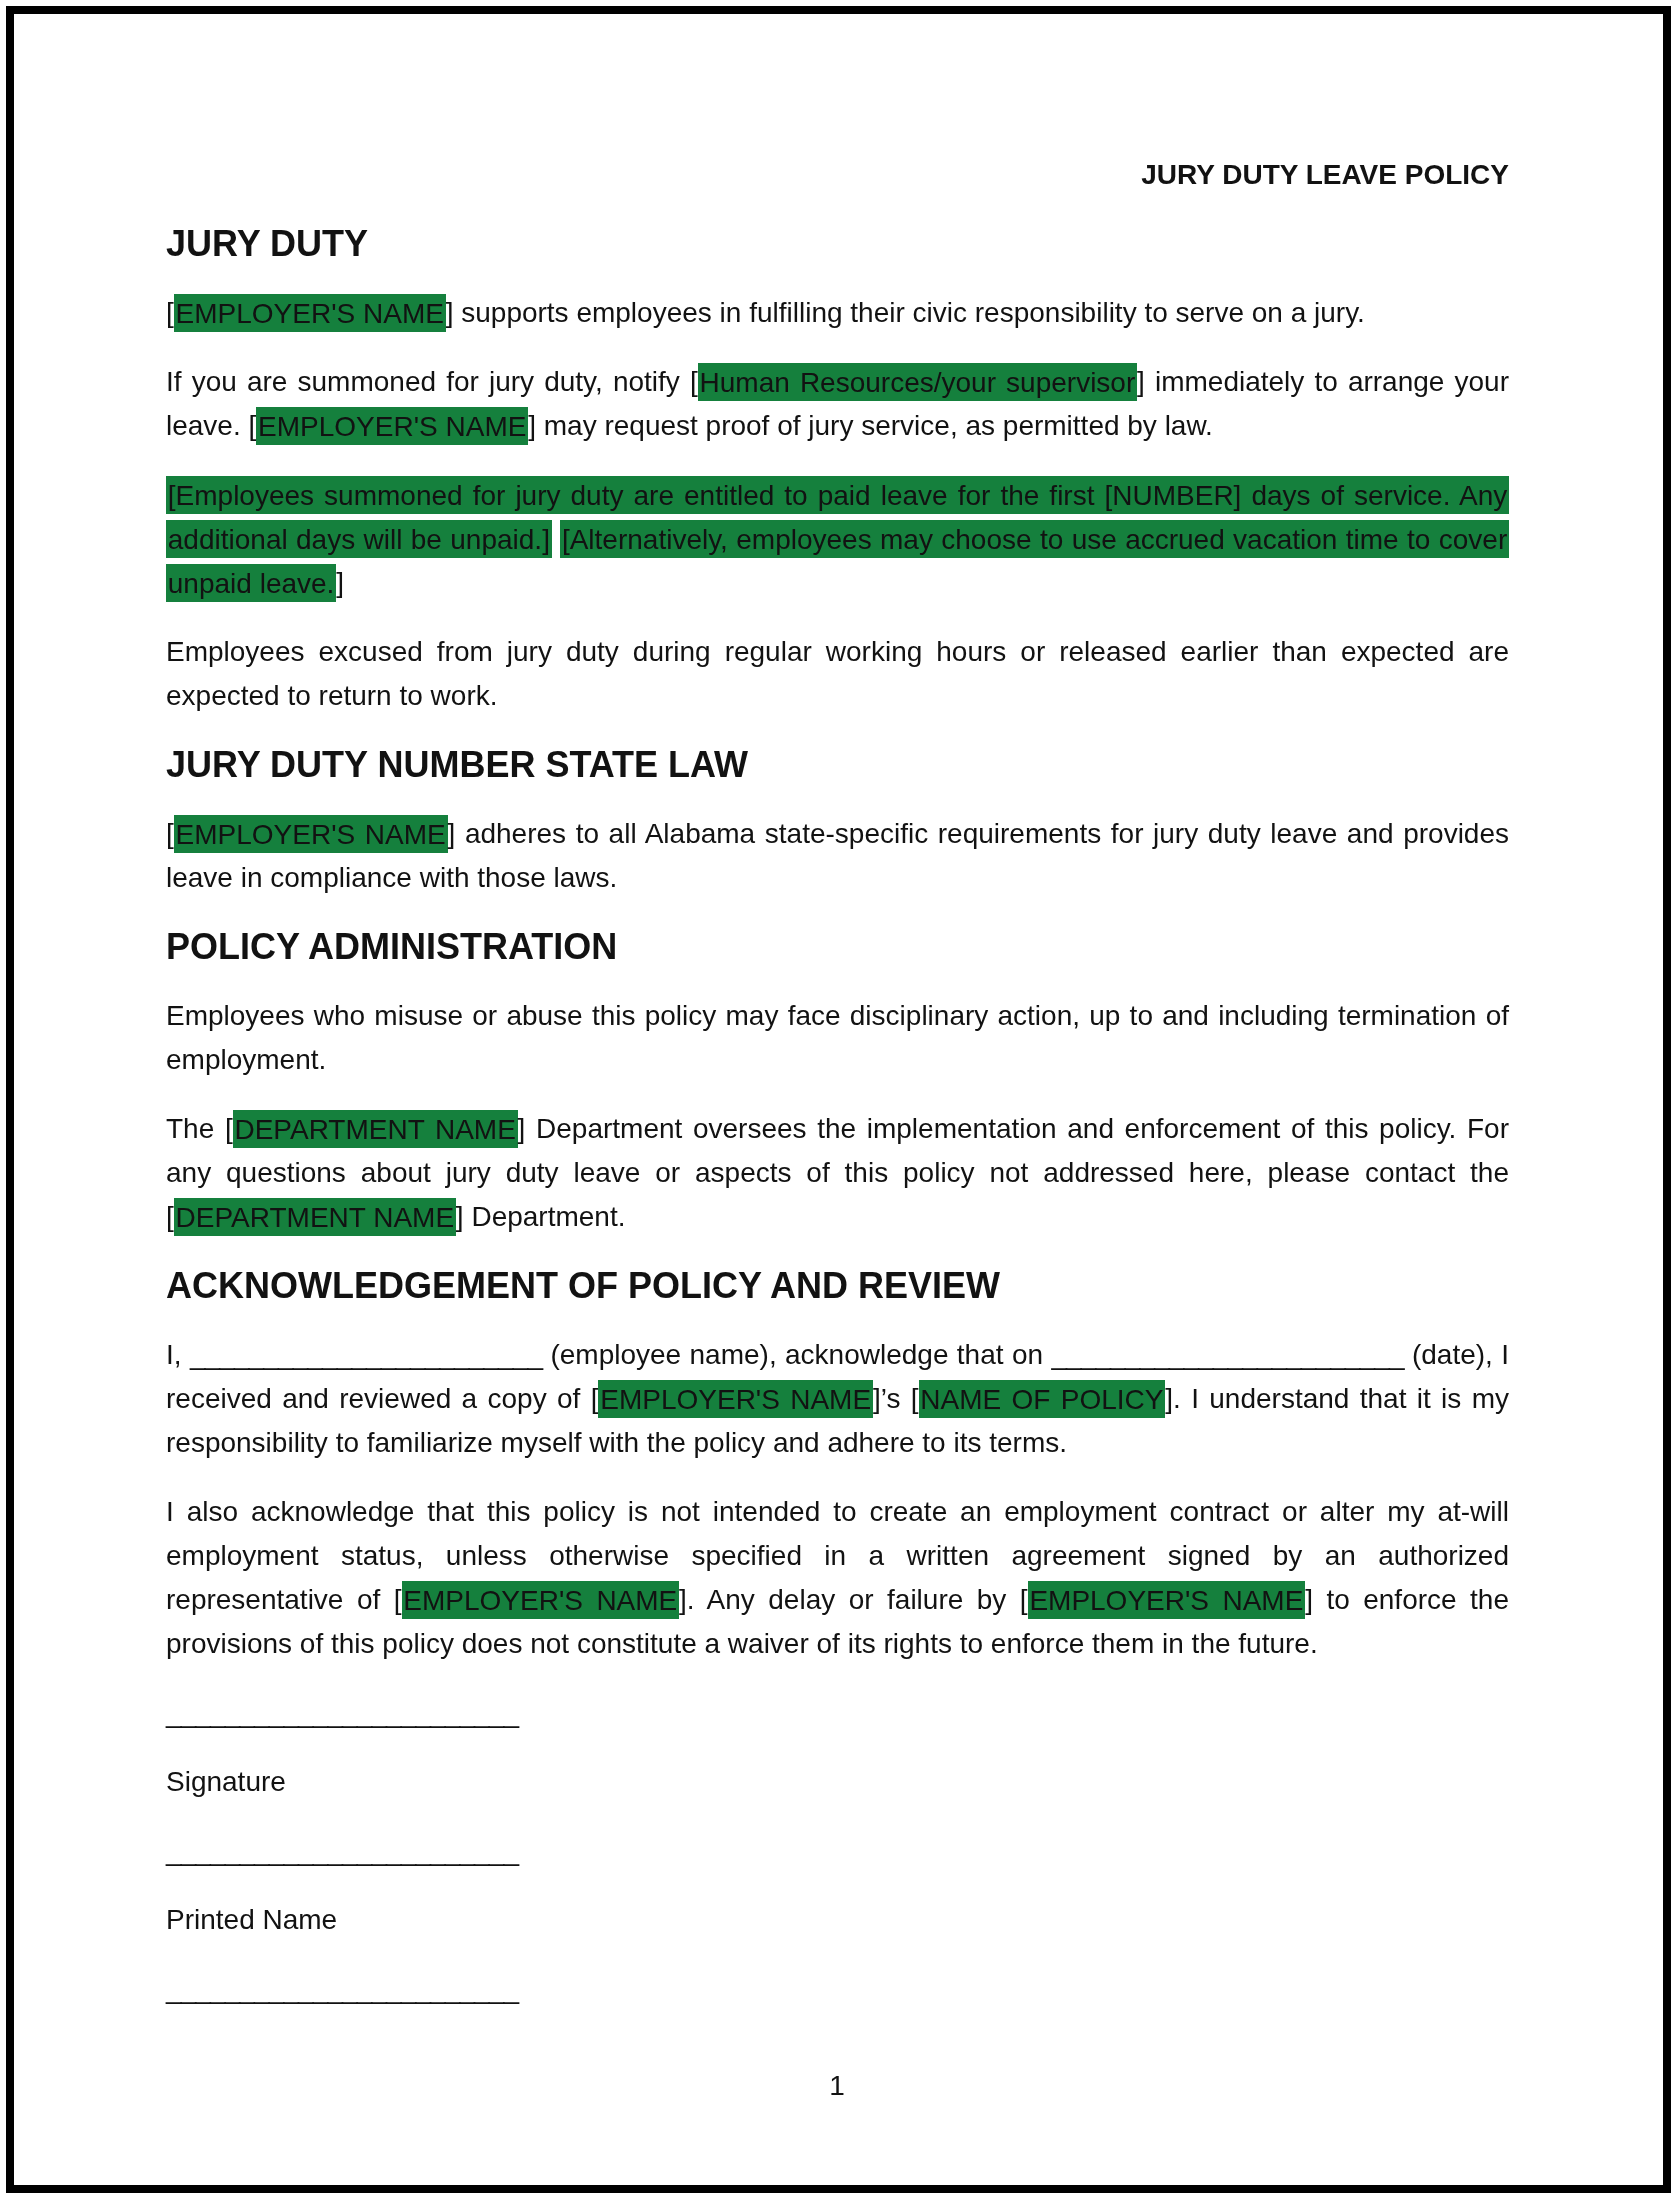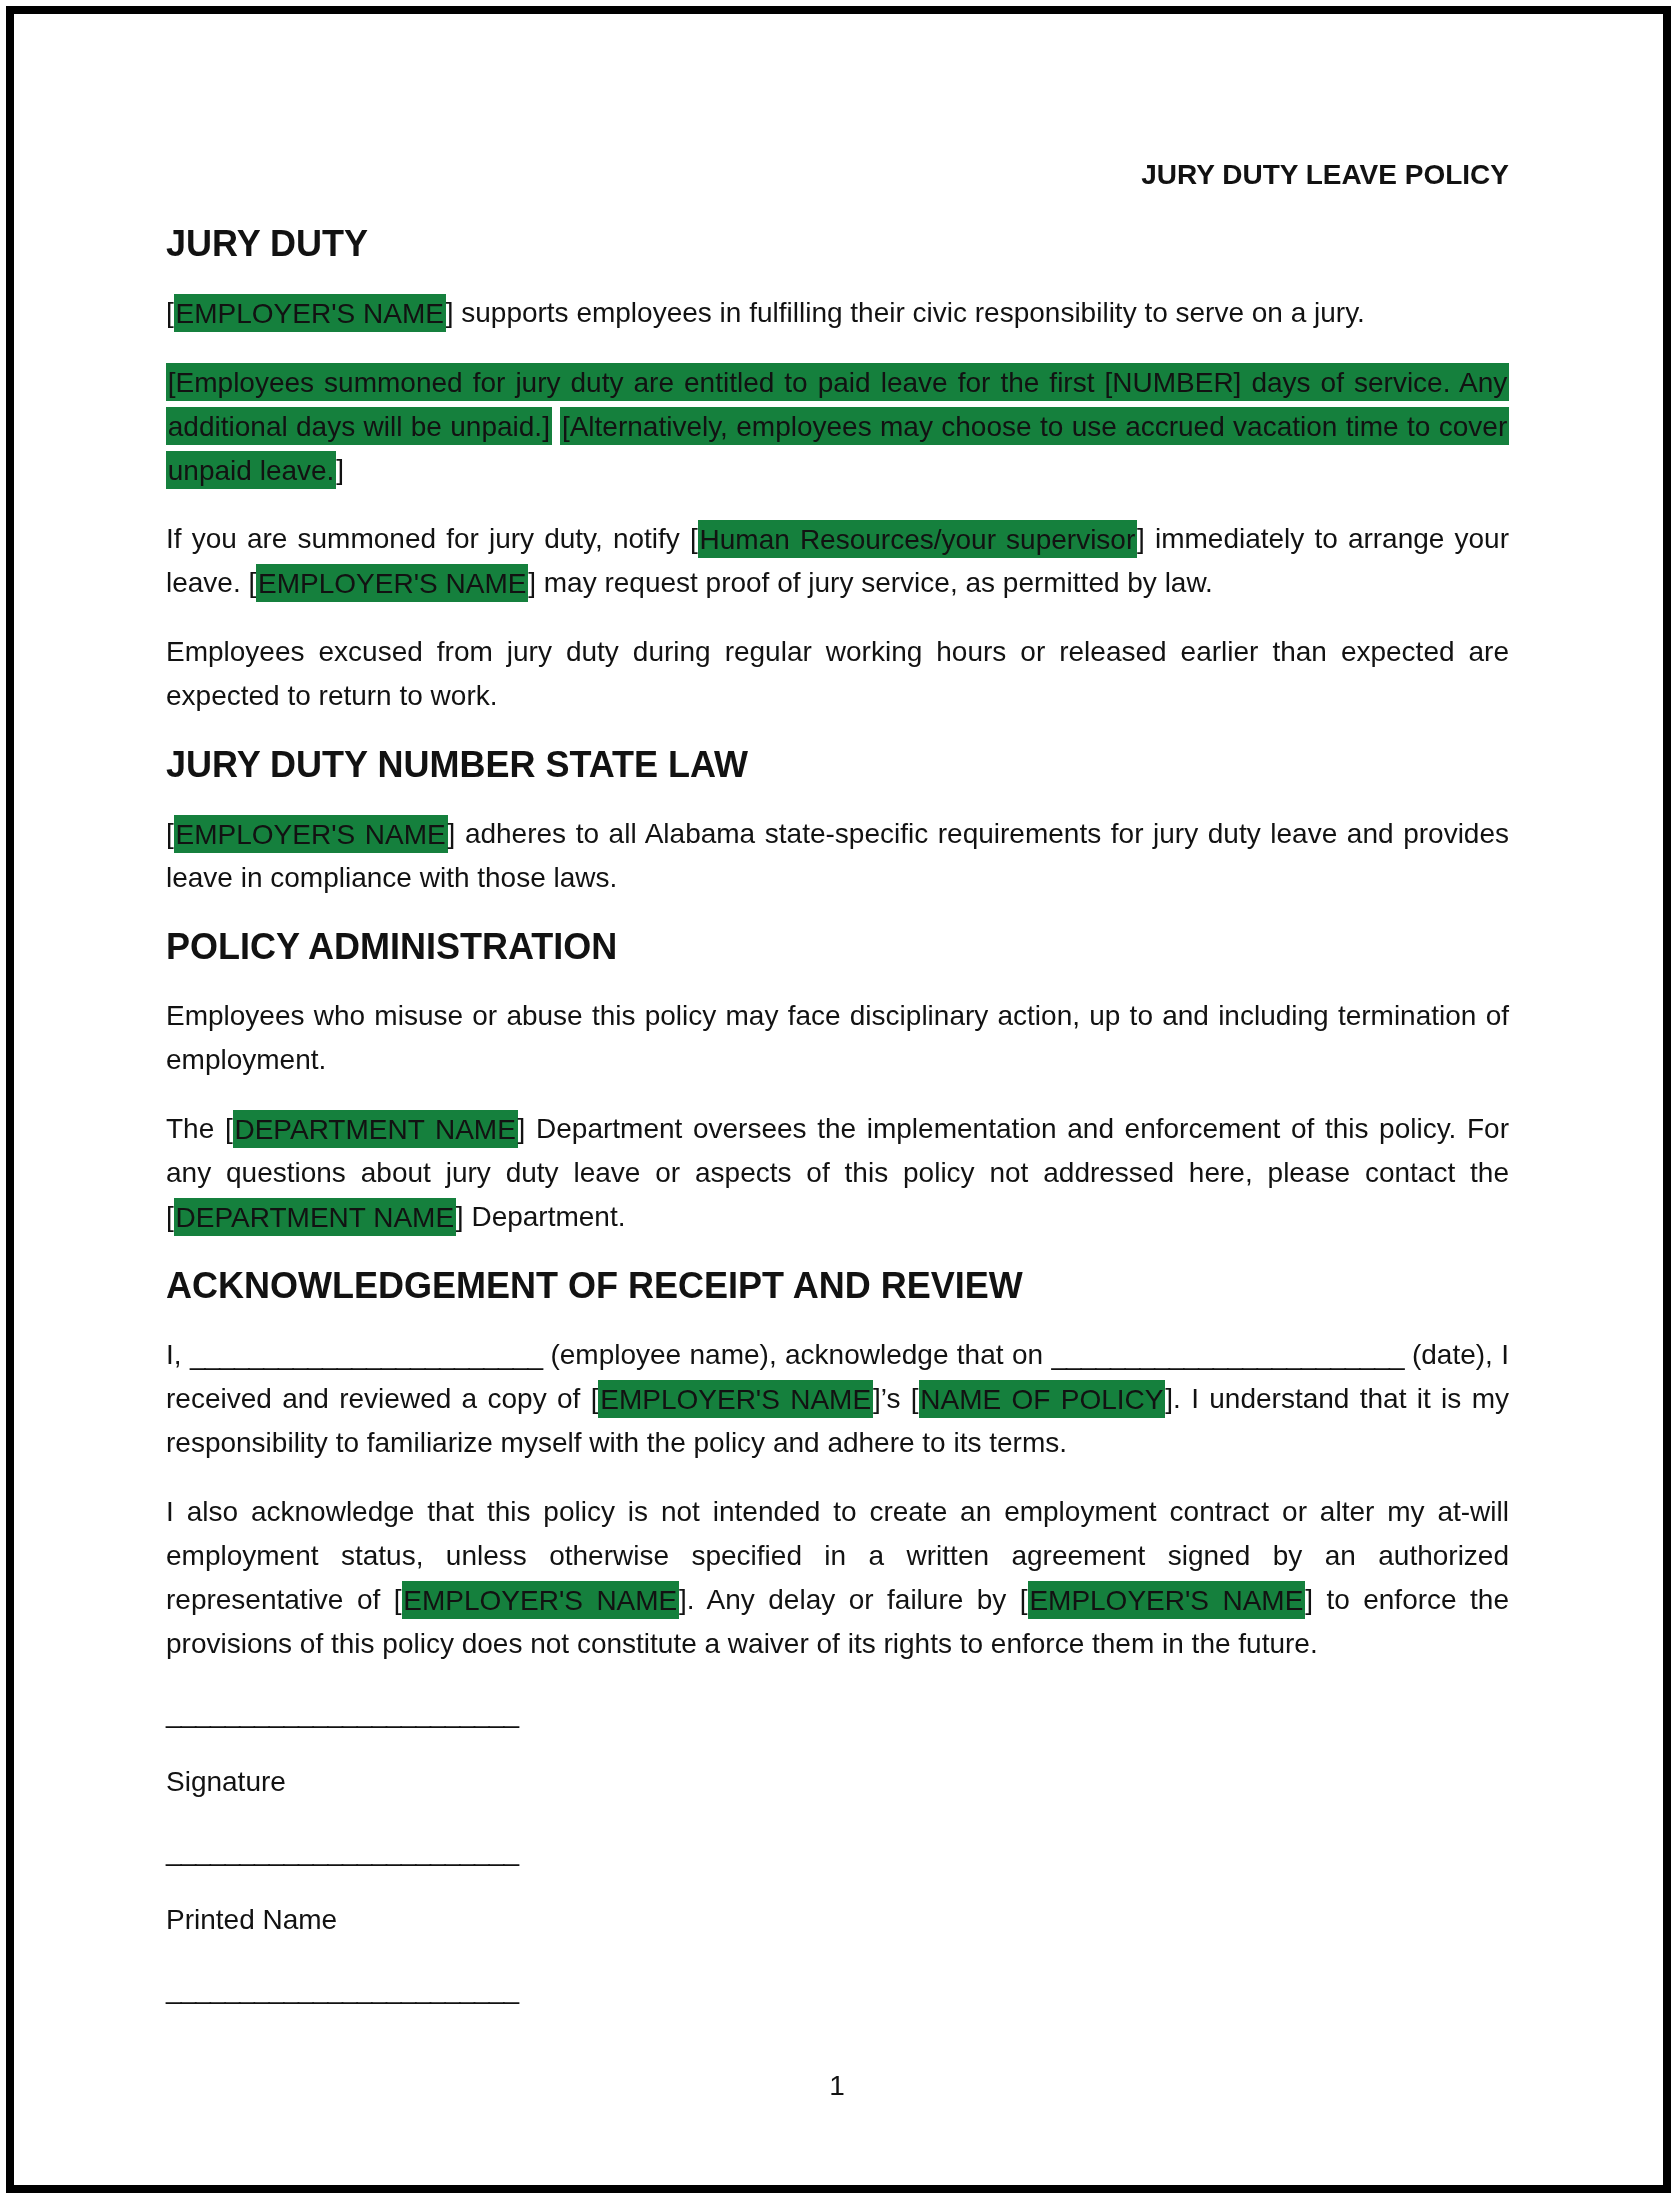--- a/index.html
+++ b/index.html
@@ -67,37 +67,37 @@
 <div class="page-frame"></div>
 
 <div class="content">
 
   <div class="doc-title">JURY DUTY LEAVE POLICY</div>
 
   <div class="heading">JURY DUTY</div>
 
   <p class="para"><span>[</span><span class="hl">EMPLOYER'S NAME</span><span>] supports employees in fulfilling their civic responsibility to serve on a jury.</span></p>
 
+  <p class="para"><span>If you are summoned for jury duty, notify [</span><span class="hl">Human Resources/your supervisor</span><span>] immediately to arrange your leave. [</span><span class="hl">EMPLOYER'S NAME</span><span>] may request proof of jury service, as permitted by law.</span></p>
+
   <p class="para"><span class="hl">[Employees summoned for jury duty are entitled to paid leave for the first [NUMBER] days of service. Any additional days will be unpaid.]</span><span> </span><span class="hl">[Alternatively, employees may choose to use accrued vacation time to cover unpaid leave.</span><span>]</span></p>
-
-  <p class="para"><span>If you are summoned for jury duty, notify [</span><span class="hl">Human Resources/your supervisor</span><span>] immediately to arrange your leave. [</span><span class="hl">EMPLOYER'S NAME</span><span>] may request proof of jury service, as permitted by law.</span></p>
 
   <p class="para">Employees excused from jury duty during regular working hours or released earlier than expected are expected to return to work.</p>
 
   <div class="heading">JURY DUTY NUMBER STATE LAW</div>
 
   <p class="para"><span>[</span><span class="hl">EMPLOYER'S NAME</span><span>] adheres to all Alabama state-specific requirements for jury duty leave and provides leave in compliance with those laws.</span></p>
 
   <div class="heading">POLICY ADMINISTRATION</div>
 
   <p class="para">Employees who misuse or abuse this policy may face disciplinary action, up to and including termination of employment.</p>
 
   <p class="para"><span>The [</span><span class="hl">DEPARTMENT NAME</span><span>] Department oversees the implementation and enforcement of this policy. For any questions about jury duty leave or aspects of this policy not addressed here, please contact the [</span><span class="hl">DEPARTMENT NAME</span><span>] Department.</span></p>
 
-  <div class="heading">ACKNOWLEDGEMENT OF RECEIPT AND REVIEW</div>
+  <div class="heading">ACKNOWLEDGEMENT OF POLICY AND REVIEW</div>
 
   <p class="para"><span>I, </span><span class="blank">________________________</span><span> (employee name), acknowledge that on </span><span class="blank">________________________</span><span> (date), I received and reviewed a copy of [</span><span class="hl">EMPLOYER'S NAME</span><span>]’s [</span><span class="hl">NAME OF POLICY</span><span>]. I understand that it is my responsibility to familiarize myself with the policy and adhere to its terms.</span></p>
 
   <p class="para"><span>I also acknowledge that this policy is not intended to create an employment contract or alter my at-will employment status, unless otherwise specified in a written agreement signed by an authorized representative of [</span><span class="hl">EMPLOYER'S NAME</span><span>]. Any delay or failure by [</span><span class="hl">EMPLOYER'S NAME</span><span>] to enforce the provisions of this policy does not constitute a waiver of its rights to enforce them in the future.</span></p>
 
   <div class="sig-line"><span class="blank">________________________</span></div>
   <div class="sig-label">Signature</div>
 
   <div class="sig-line"><span class="blank">________________________</span></div>
   <div class="sig-label">Printed Name</div>

